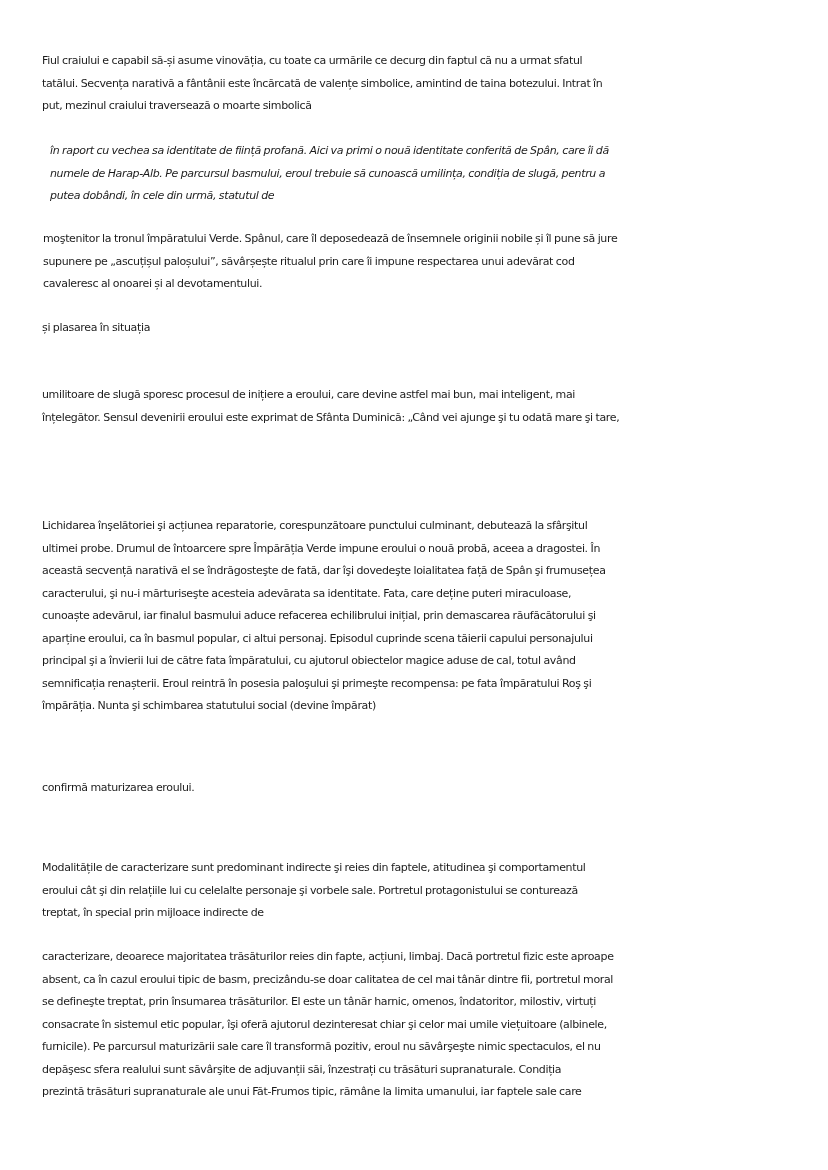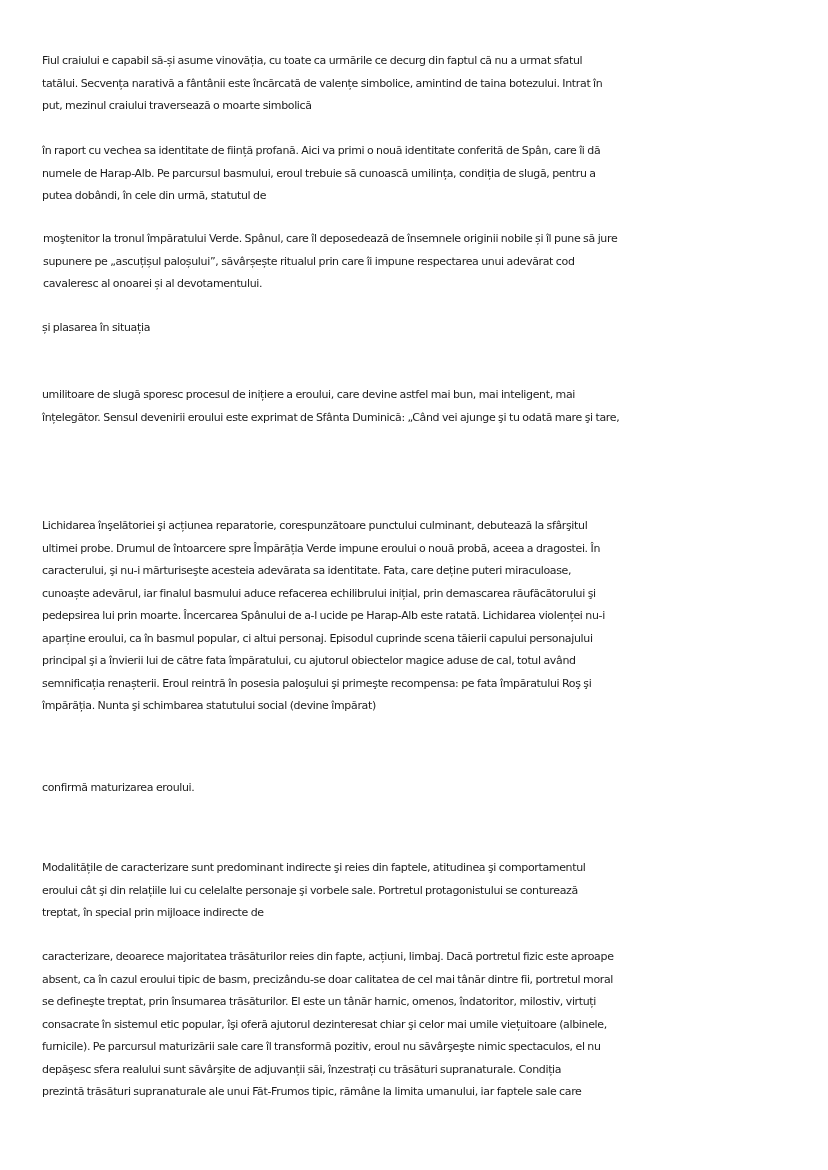--- a/index.html
+++ b/index.html
@@ -36,43 +36,43 @@
   </style>
 </head>
 <body>
 
 <div class="page" id="page">
     <p class="para" style="position: absolute; left: 0px; top: 0px;">
       <span class="line">Fiul craiului e capabil să-și asume vinovăția, cu toate ca urmările ce decurg din faptul că nu a urmat sfatul</span>
       <span class="line">tatălui. Secvența narativă a fântânii este încărcată de valențe simbolice, amintind de taina botezului. Intrat în</span>
       <span class="line">put, mezinul craiului traversează o moarte simbolică</span>
     </p>
-    <p class="para" style="position: absolute; left: 0px; top: 90px;">
+    <p class="para" style="position: absolute; left: 8px; top: 90px; font-style: italic;">
       <span class="line">în raport cu vechea sa identitate de ființă profană. Aici va primi o nouă identitate conferită de Spân, care îi dă</span>
       <span class="line">numele de Harap-Alb. Pe parcursul basmului, eroul trebuie să cunoască umilința, condiția de slugă, pentru a</span>
       <span class="line">putea dobândi, în cele din urmă, statutul de</span>
     </p>
     <p class="para" style="position: absolute; left: 1px; top: 178px;">
       <span class="line">moştenitor la tronul împăratului Verde. Spânul, care îl deposedează de însemnele originii nobile și îl pune să jure</span>
       <span class="line">supunere pe „ascuțișul paloșului”, săvârșește ritualul prin care îi impune respectarea unui adevărat cod</span>
       <span class="line">cavaleresc al onoarei și al devotamentului.</span>
     </p>
     <p class="para" style="position: absolute; left: 0px; top: 267px;">
       <span class="line">și plasarea în situația</span>
     </p>
     <p class="para" style="position: absolute; left: 0px; top: 334px;">
       <span class="line">umilitoare de slugă sporesc procesul de inițiere a eroului, care devine astfel mai bun, mai inteligent, mai</span>
       <span class="line">înțelegător.  Sensul devenirii eroului este exprimat de Sfânta Duminică: „Când vei ajunge şi tu odată mare şi tare,</span>
     </p>
     <p class="para" style="position: absolute; left: 0px; top: 465px;">
       <span class="line">Lichidarea înşelătoriei şi acțiunea reparatorie, corespunzătoare punctului culminant, debutează la sfârşitul</span>
       <span class="line">ultimei probe. Drumul de întoarcere spre Împărăția Verde impune eroului o nouă probă, aceea a dragostei. În</span>
+      <span class="line">această secvență narativă el se îndrăgosteşte de fată, dar îşi dovedeşte loialitatea față de Spân şi frumusețea</span>
       <span class="line">caracterului, şi nu-i mărturiseşte acesteia adevărata sa identitate. Fata, care deține puteri miraculoase,</span>
       <span class="line">cunoaște adevărul, iar finalul basmului aduce refacerea echilibrului inițial, prin demascarea răufăcătorului şi</span>
-      <span class="line">pedepsirea lui prin moarte. Încercarea Spânului de a-l ucide pe Harap-Alb este ratată. Lichidarea violenței nu-i</span>
       <span class="line">aparține eroului, ca în basmul popular, ci altui personaj. Episodul cuprinde scena tăierii capului personajului</span>
       <span class="line">principal şi a învierii lui de către fata împăratului, cu ajutorul obiectelor magice aduse de cal, totul având</span>
       <span class="line">semnificația renașterii. Eroul reintră în posesia paloşului şi primeşte recompensa: pe fata împăratului Roş şi</span>
       <span class="line">împărăția. Nunta şi schimbarea statutului social (devine împărat)</span>
     </p>
     <p class="para" style="position: absolute; left: 0px; top: 727px;">
       <span class="line">confirmă maturizarea eroului.</span>
     </p>
     <p class="para" style="position: absolute; left: 0px; top: 807px;">
       <span class="line">Modalitățile de caracterizare sunt predominant indirecte şi reies din faptele, atitudinea şi comportamentul</span>

